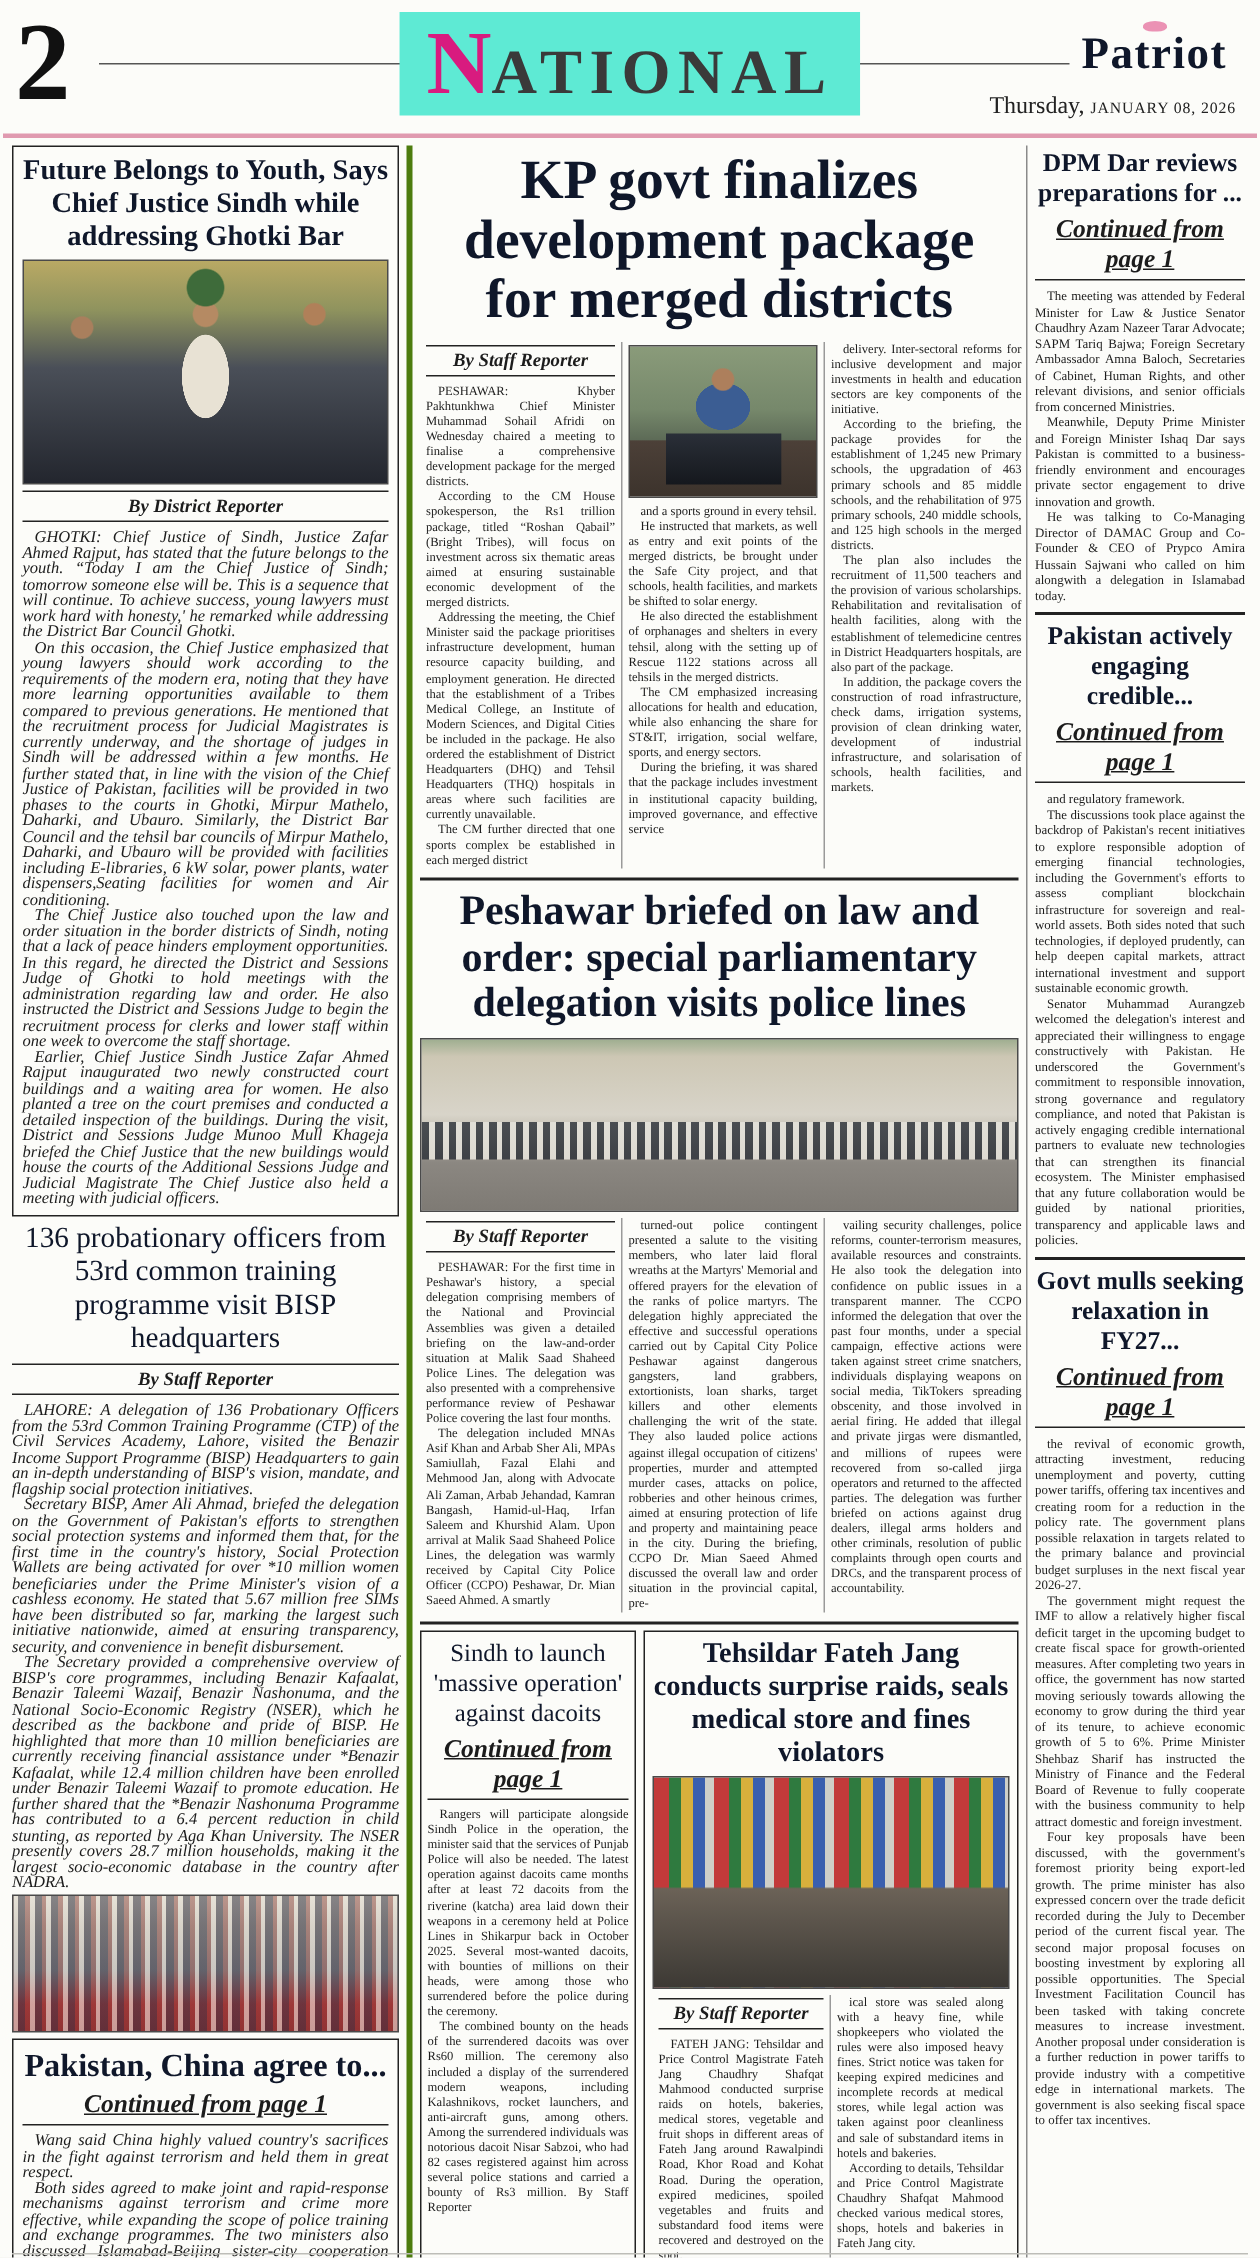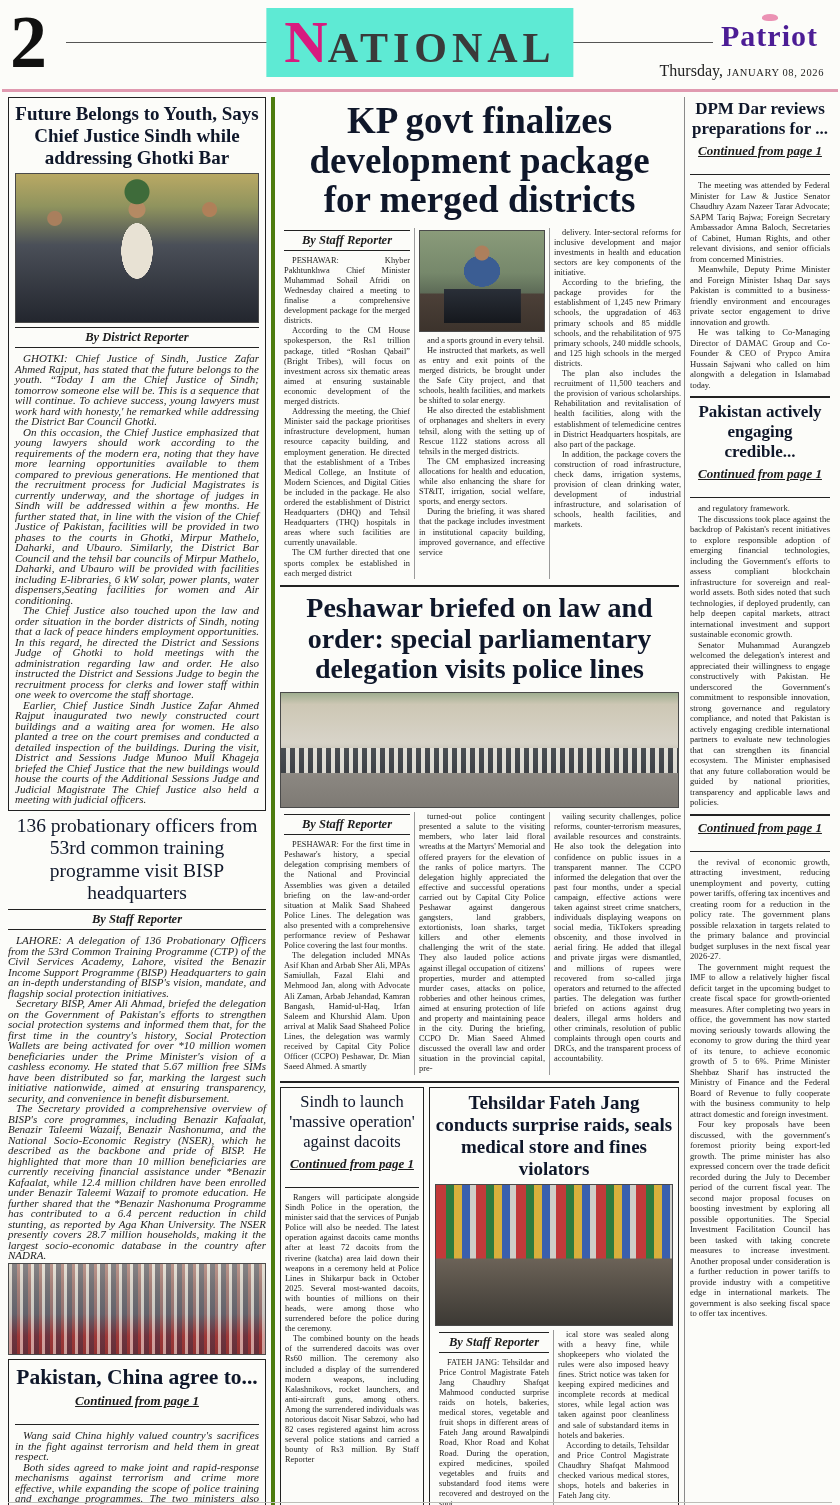--- a/index.html
+++ b/index.html
@@ -9,21 +9,21 @@
 
   
   header { position:relative; height:88px; }
   .pagenum { position:absolute; left:10px; top:0px; font-size:74px; line-height:84px; font-weight:bold; color:#111; }
   .hline { position:absolute; left:66px; right:14px; top:42px; border-top:1.5px solid #555; }
   .section { position:absolute; left:50%; transform:translateX(-50%); top:8px; background:#5eead4; padding:0 18px; white-space:nowrap; }
   .sec-n { color:#d81b7f; font-size:60px; font-weight:bold; }
   .sec-rest { color:#3a3a3a; font-size:42px; font-weight:600; letter-spacing:5px; }
   .masthead-wrap { position:absolute; right:14px; top:14px; background:#fcfcf9; padding:0 8px; text-align:center; }
   .urdu-mark { width:16px; height:7px; background:#e87fa8; border-radius:50% 50% 40% 40%; margin:0 auto 0; opacity:.85; }
-  .masthead-text { font-size:30px; font-weight:bold; letter-spacing:1px; color:#4c1d95; line-height:30px; }
+  .masthead-text { font-size:30px; font-weight:bold; letter-spacing:1px; color:#0f172a; line-height:30px; }
   .date { position:absolute; right:16px; top:62px; white-space:nowrap; }
   .date-day { font-size:16px; color:#222; }
   .date-rest { font-size:10.5px; letter-spacing:.6px; color:#222; }
   .pink-rule { height:3px; background:#e09ab0; margin:1px 2px 0; }
 
   
   .content { display:flex; padding:5px 8px 0; gap:5px; align-items:flex-start; }
   .col-left  { width:258px; flex:none; }
   .col-center{ width:414px; flex:none; border-left:4px solid #4d7c0f; border-right:1px solid #8a8a8a; padding:0 5px; }
   .col-right { width:140px; flex:none; }
@@ -36,22 +36,22 @@
   .hl-main { font-size:37px; line-height:1.07; font-weight:bold; padding:4px 6px 8px; margin:0; }
   .hl-28 { font-size:28px; line-height:1.1; font-weight:bold; padding:2px 2px 5px; margin:0; }
   .hl-21b { font-size:21.5px; font-weight:bold; line-height:1.15; }
   .hl-19b { font-size:19px; font-weight:bold; line-height:1.16; }
   .hl-19 { font-size:19.5px; line-height:1.16; }
   .hl-17 { font-size:17px; line-height:1.18;font-weight:bold; }
   .hl-17b { font-size:17px; line-height:1.18; font-weight:bold; }
   .hl-16 { font-size:16.5px; line-height:1.22; }
   .byline { font-size:12.5px; font-weight:bold; font-style:italic; text-align:center;
             border-top:1.5px solid #222; border-bottom:1.5px solid #222; padding:2px 0; margin:2px 0 5px; }
-  .contd  { font-size:13px; font-weight:bold; font-style:italic; text-align:center; text-decoration:underline;
-            border-bottom:1.5px solid #222; padding:0 0 15px; margin:2px 0 5px; }
+  .contd  { font-size:17px; font-weight:bold; font-style:italic; text-align:center; text-decoration:underline;
+            border-bottom:1.5px solid #222; padding:0 0 3px; margin:2px 0 5px; }
 
   
   .body-l { font-size:11px;  line-height:10.5px; text-align:justify;font-style:italic; }
   .body-c { font-size:8.4px;  line-height:10.1px; text-align:justify; }
   .body-r { font-size:8.6px;  line-height:10.5px; text-align:justify; }
   .para { margin:0; text-indent:8px; }
 
   .cols3 { display:flex; }
   .col3 { width:135px; flex:none; padding:0 4px; }
   .c-sep { border-right:1px solid #9a9a9a; }
@@ -264,20 +264,21 @@
         <div class="body-r">
             <p class="para">and regulatory framework.</p>
             <p class="para">The discussions took place against the backdrop of Pakistan's recent initiatives to explore responsible adoption of emerging financial technologies, including the Government's efforts to assess compliant blockchain infrastructure for sovereign and real-world assets. Both sides noted that such technologies, if deployed prudently, can help deepen capital markets, attract international investment and support sustainable economic growth.</p>
             <p class="para">Senator Muhammad Aurangzeb welcomed the delegation's interest and appreciated their willingness to engage constructively with Pakistan. He underscored the Government's commitment to responsible innovation, strong governance and regulatory compliance, and noted that Pakistan is actively engaging credible international partners to evaluate new technologies that can strengthen its financial ecosystem. The Minister emphasised that any future collaboration would be guided by national priorities, transparency and applicable laws and policies.</p>
           </div>
       </section>
 
       <div class="hdiv"></div>
 
       <section>
+        <h2 class="hl hl-17">Govt mulls seeking relaxation in FY27...</h2>
         <div class="contd">Continued from page 1</div>
         <div class="body-r">
             <p class="para">the revival of economic growth, attracting investment, reducing unemployment and poverty, cutting power tariffs, offering tax incentives and creating room for a reduction in the policy rate. The government plans possible relaxation in targets related to the primary balance and provincial budget surpluses in the next fiscal year 2026-27.</p>
             <p class="para">The government might request the IMF to allow a relatively higher fiscal deficit target in the upcoming budget to create fiscal space for growth-oriented measures. After completing two years in office, the government has now started moving seriously towards allowing the economy to grow during the third year of its tenure, to achieve economic growth of 5 to 6%. Prime Minister Shehbaz Sharif has instructed the Ministry of Finance and the Federal Board of Revenue to fully cooperate with the business community to help attract domestic and foreign investment.</p>
             <p class="para">Four key proposals have been discussed, with the government's foremost priority being export-led growth. The prime minister has also expressed concern over the trade deficit recorded during the July to December period of the current fiscal year. The second major proposal focuses on boosting investment by exploring all possible opportunities. The Special Investment Facilitation Council has been tasked with taking concrete measures to increase investment. Another proposal under consideration is a further reduction in power tariffs to provide industry with a competitive edge in international markets. The government is also seeking fiscal space to offer tax incentives.</p>
           </div>
       </section>
 
     </div>
 

